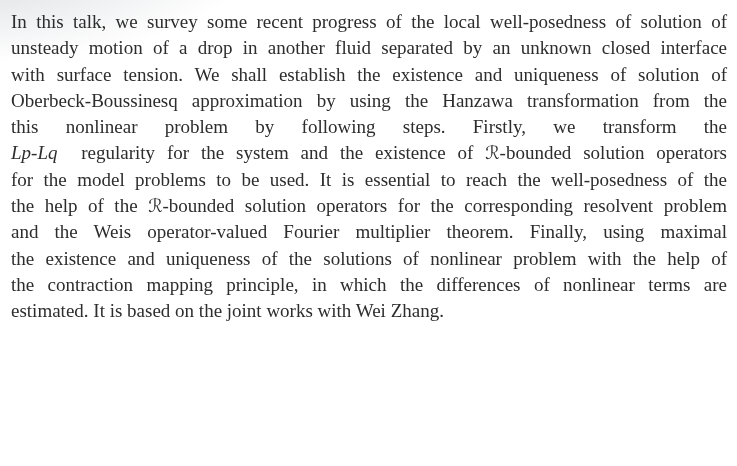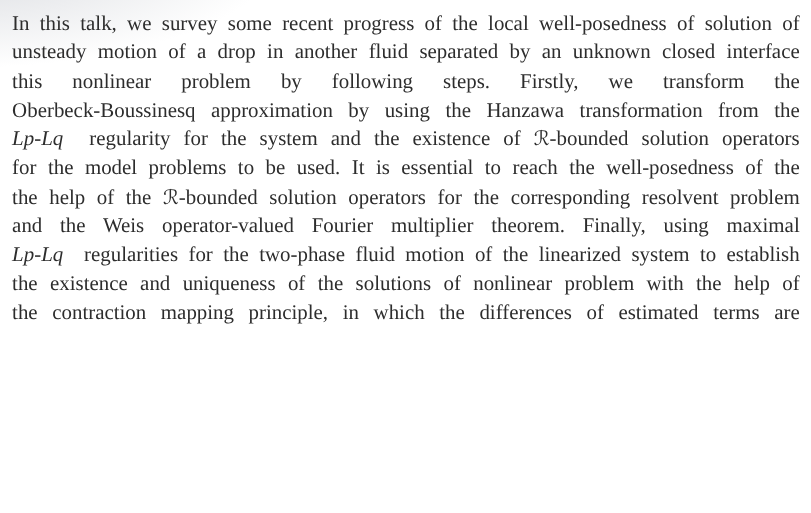--- a/index.html
+++ b/index.html
@@ -47,23 +47,24 @@
     font-size: 18px;
   }
 </style>
 </head>
 <body>
 
 <div class="page">
   <div class="abstract" style="color: rgb(45, 45, 45);">
       <div class="line"><span class="seg-normal">In this talk, we survey some recent progress of the local well-posedness of solution of</span></div>
       <div class="line"><span class="seg-normal">unsteady motion of a drop in another fluid separated by an unknown closed interface</span></div>
+      <div class="line"><span class="seg-normal">with surface tension. We shall establish the existence and uniqueness of solution of</span></div>
+      <div class="line"><span class="seg-normal">Oberbeck-Boussinesq approximation by using the Hanzawa transformation from the</span></div>
       <div class="line"><span class="seg-normal">this nonlinear problem by following steps. Firstly, we transform the</span></div>
-      <div class="line"><span class="seg-normal">Oberbeck-Boussinesq approximation by using the Hanzawa transformation from the</span></div>
       <div class="line"><span class="seg-italic">Lp-Lq</span><span class="seg-normal">&nbsp; regularity for the system and the existence of </span><span class="seg-cal">ℛ</span><span class="seg-normal">-bounded solution operators</span></div>
       <div class="line"><span class="seg-normal">for the model problems to be used. It is essential to reach the well-posedness of the</span></div>
       <div class="line"><span class="seg-normal">the help of the </span><span class="seg-cal">ℛ</span><span class="seg-normal">-bounded solution operators for the corresponding resolvent problem</span></div>
       <div class="line"><span class="seg-normal">and the Weis operator-valued Fourier multiplier theorem. Finally, using maximal</span></div>
-      <div class="line"><span class="seg-italic">Lp-Lq</span><span class="seg-normal">&nbsp; regularities for the two-phase fluid motion of the linearized system to establish</span></div>
       <div class="line"><span class="seg-normal">the existence and uniqueness of the solutions of nonlinear problem with the help of</span></div>
-      <div class="line"><span class="seg-normal">the contraction mapping principle, in which the differences of estimated terms are</span></div>
+      <div class="line"><span class="seg-normal">the contraction mapping principle, in which the differences of nonlinear terms are</span></div>
+      <div class="line line-last"><span class="seg-normal">estimated. It is based on the joint works with Wei Zhang.</span></div>
     </div>
 </div>
 
 </body></html>

